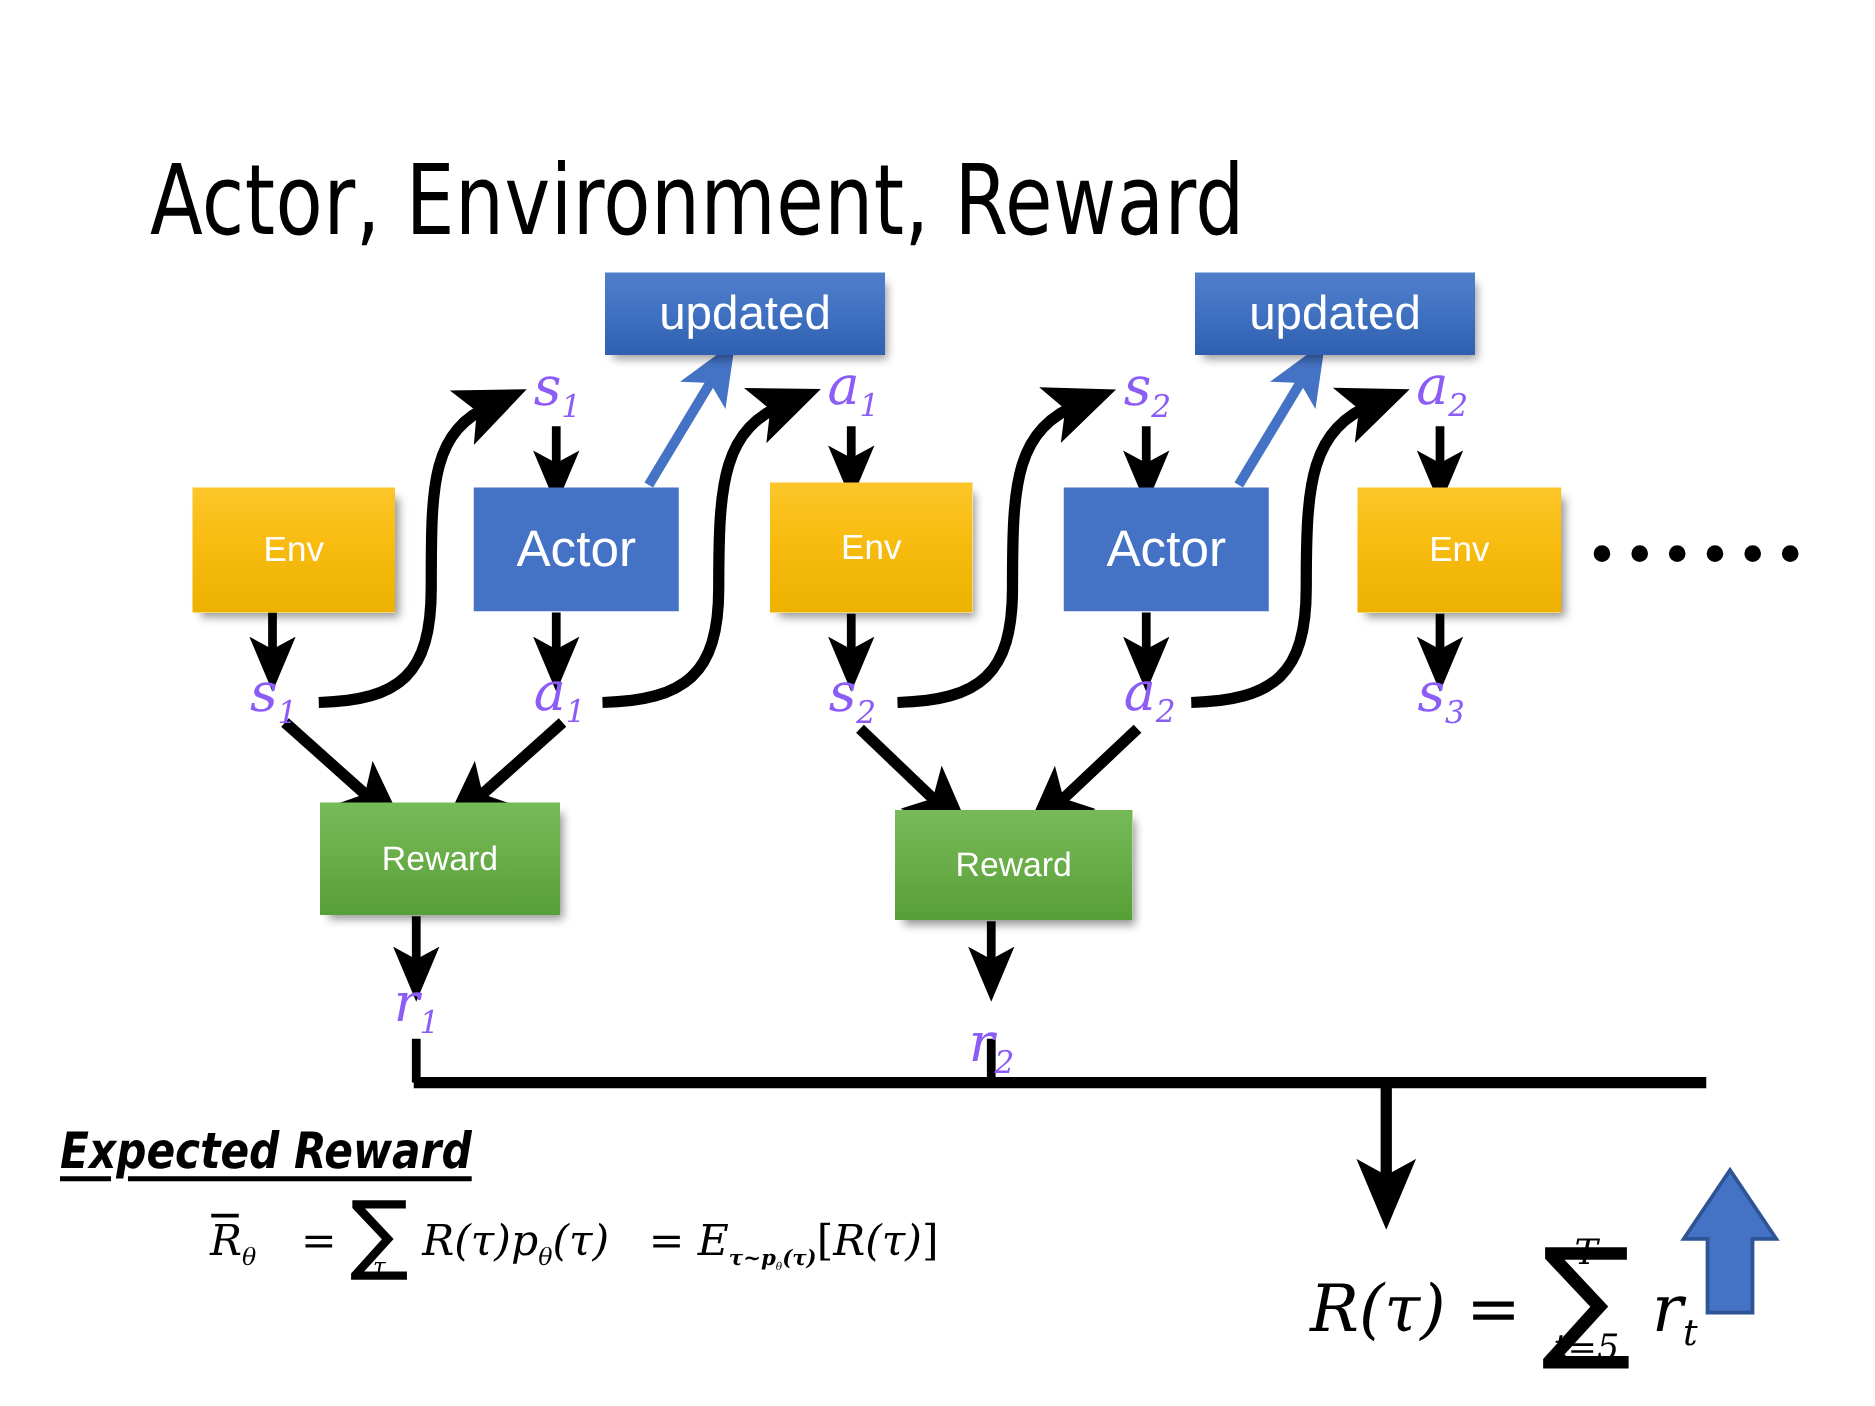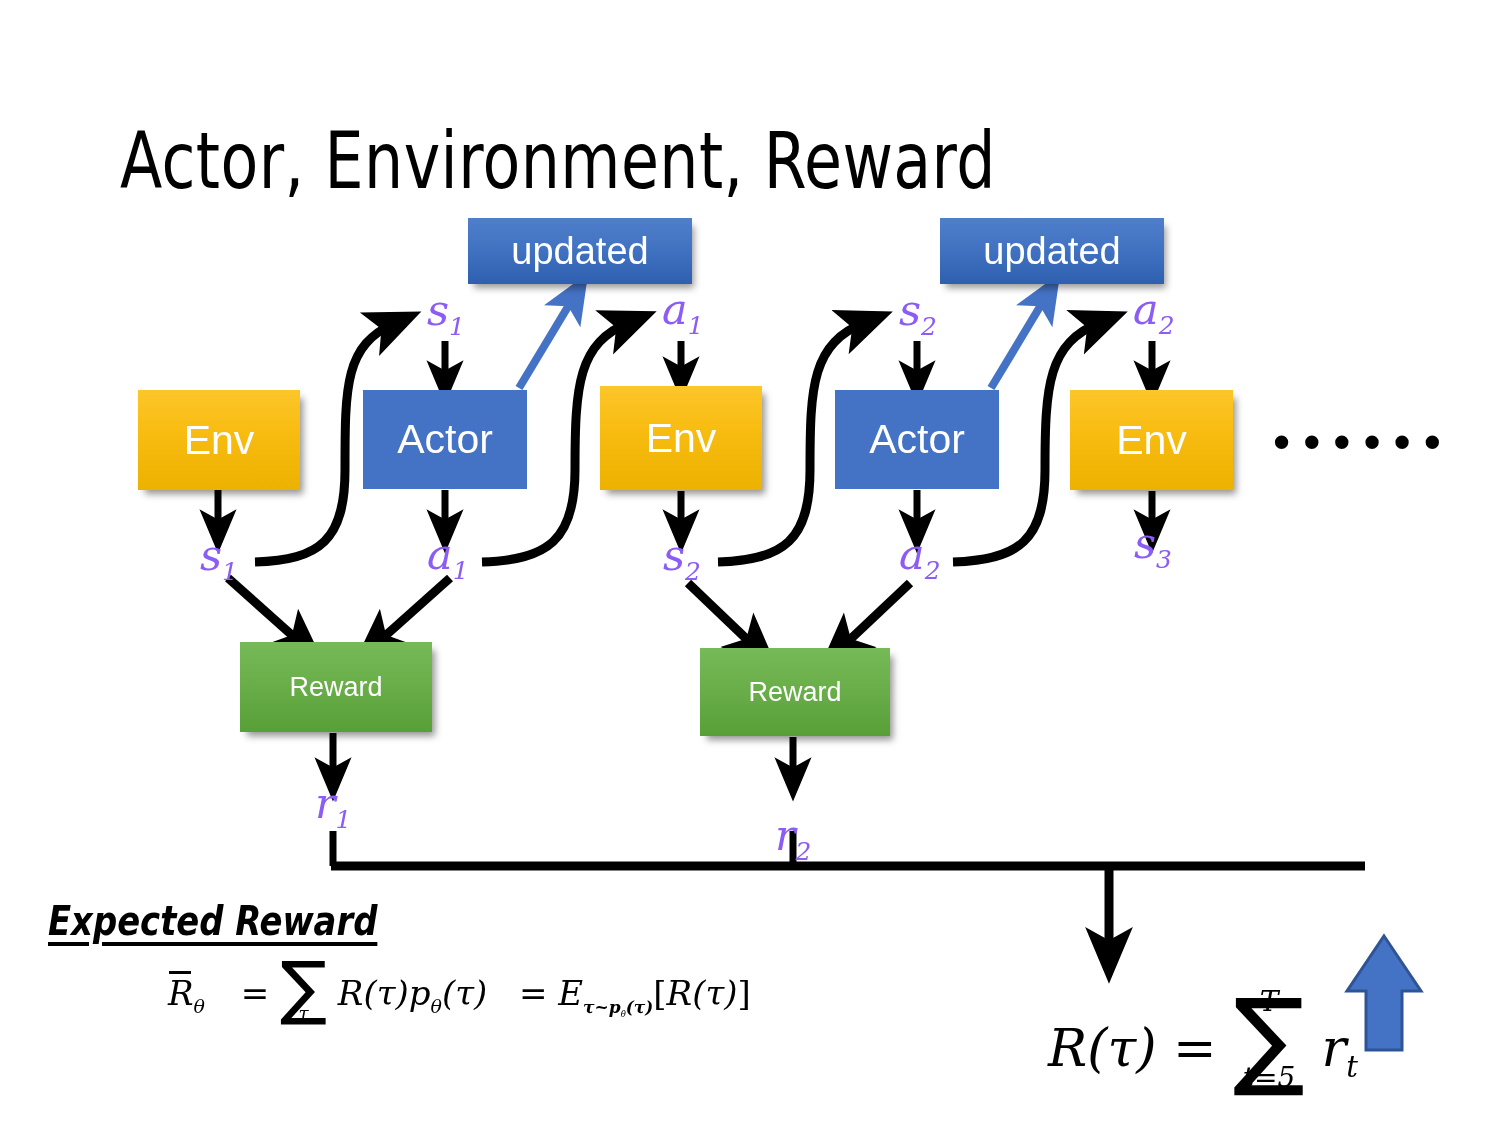--- a/index.html
+++ b/index.html
@@ -12,27 +12,27 @@
   .title{
     position:absolute;left:120px;top:118px;
     font-size:78px;line-height:86px;color:#000;
     font-family:"DejaVu Sans Condensed","Liberation Sans",sans-serif;
     letter-spacing:.5px;white-space:nowrap;
     transform:scaleX(.88);transform-origin:left center;
   }
 
   
   .box{position:absolute;display:flex;align-items:center;justify-content:center;
-       color:#fff;box-sizing:border-box;}
+       color:#fff;box-sizing:border-box;margin-left:16px;}
   .box span{display:block;line-height:1;}
 
   .box.env{
     background:linear-gradient(180deg,#fcc62a 0%,#f9bd13 38%,#edb100 100%);
     box-shadow:5px 6px 7px -2px rgba(0,0,0,.42);
-    font-size:41px;
+    font-size:28px;
   }
   .box.actor{
     background:#4472c4;
     font-size:41px;
   }
   .box.reward{
     background:linear-gradient(180deg,#76b957 0%,#6cb04c 40%,#579f37 100%);
     box-shadow:5px 6px 7px -2px rgba(0,0,0,.42);
     font-size:27px;
   }
@@ -216,21 +216,21 @@
   </div>
   <div class="mathlbl" style="left:427px;top:533px;">
     <span>a</span><sub>1</sub>
   </div>
   <div class="mathlbl" style="left:663px;top:534px;">
     <span>s</span><sub>2</sub>
   </div>
   <div class="mathlbl" style="left:899px;top:533px;">
     <span>a</span><sub>2</sub>
   </div>
-  <div class="mathlbl" style="left:1134px;top:522px;">
+  <div class="mathlbl" style="left:1134px;top:534px;">
     <span>s</span><sub>3</sub>
   </div>
 
   <div class="mathlbl" style="left:315px;top:782px;">
     <span>r</span><sub>1</sub>
   </div>
   <div class="mathlbl" style="left:775px;top:814px;">
     <span>r</span><sub>2</sub>
   </div>
 

